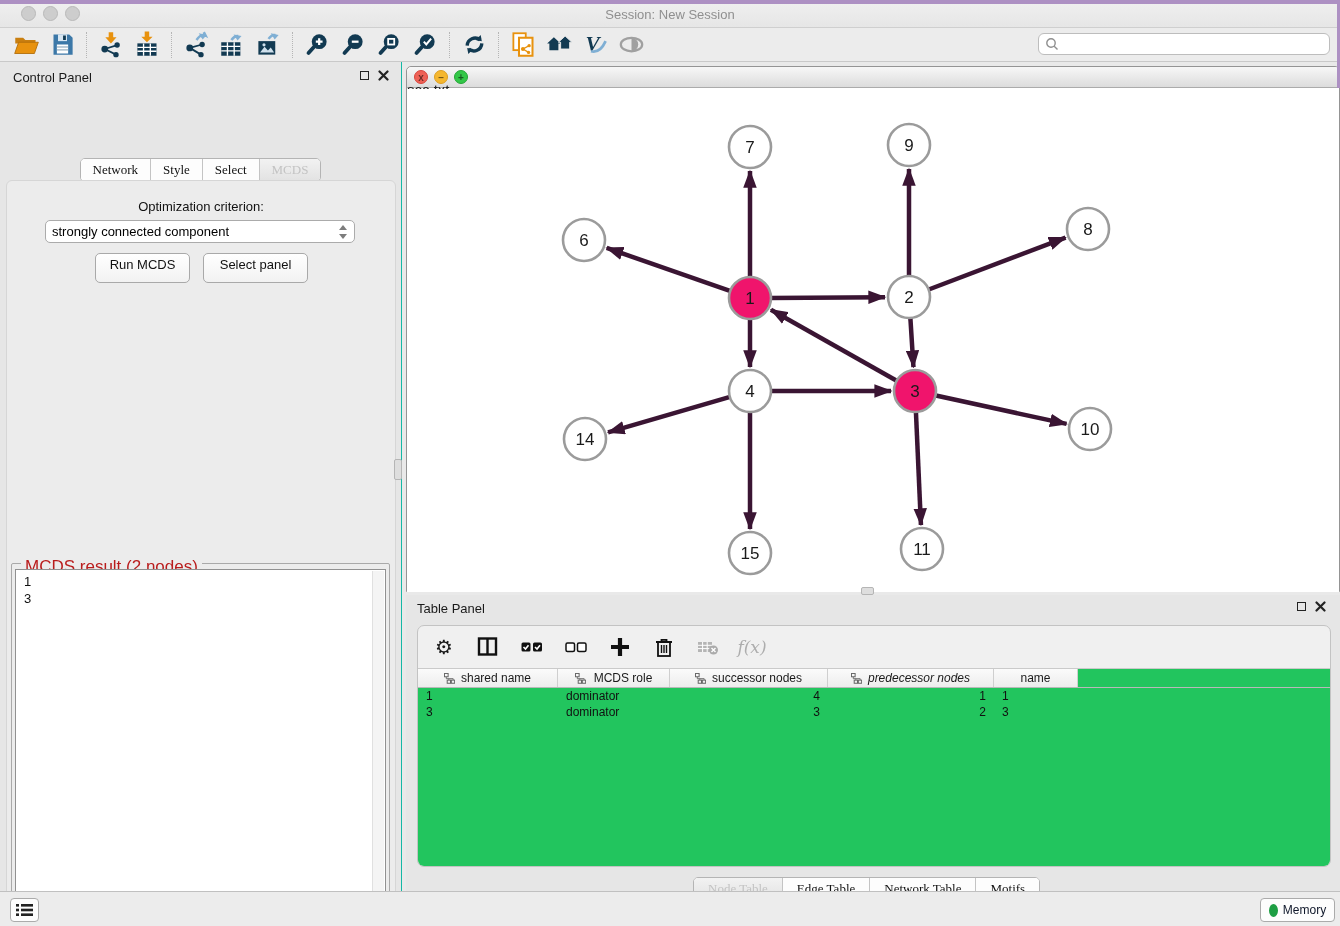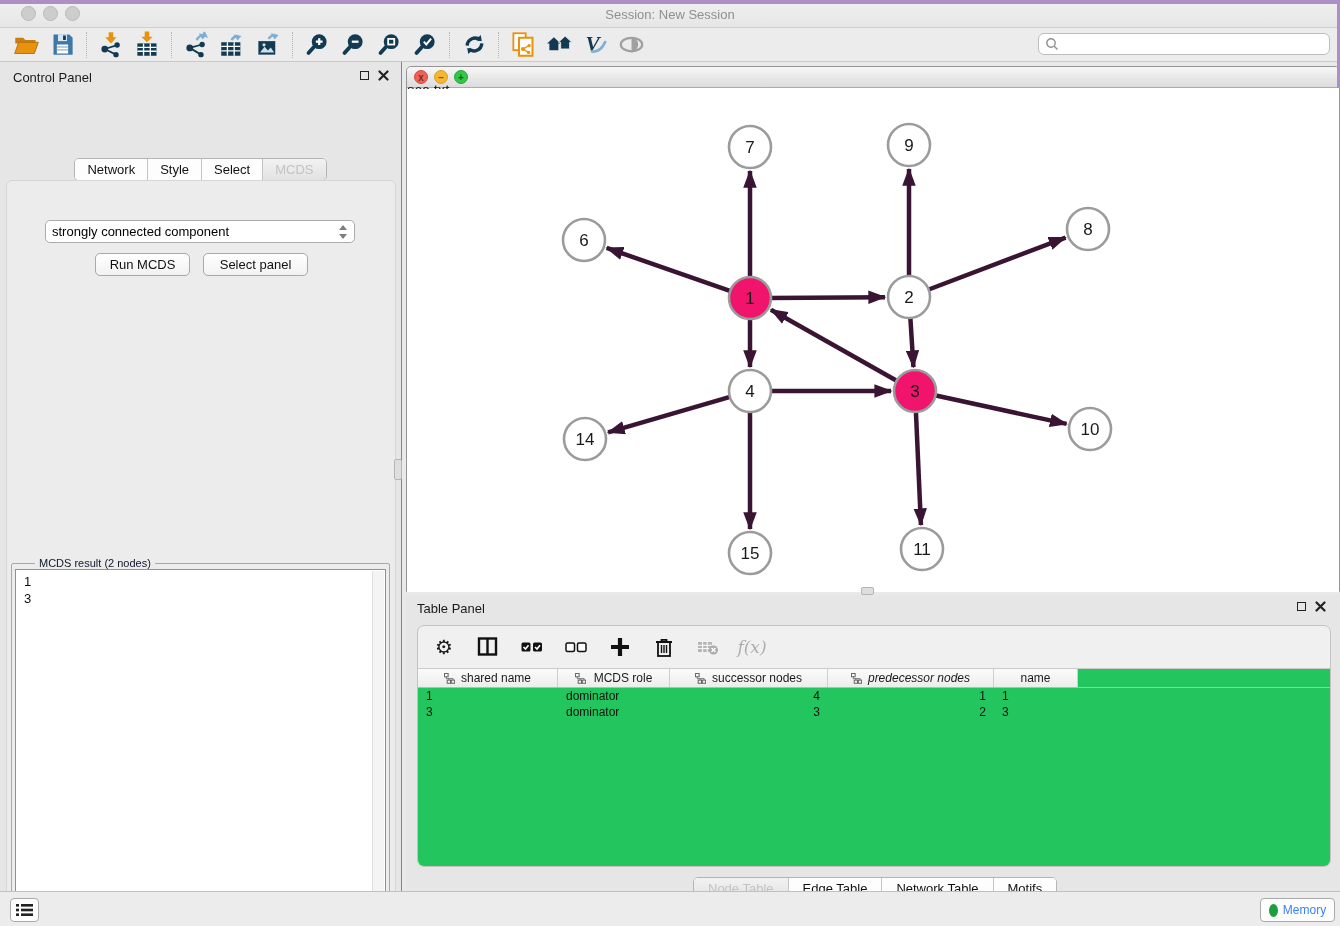--- a/index.html
+++ b/index.html
@@ -27,35 +27,35 @@
   .search-wrap input { border:none; outline:none; flex:1; font-size:12px; background:transparent; font-family:"Liberation Sans",sans-serif;}
 
   
   .control-panel { position:absolute; left:0; top:62px; width:402px; height:829px; background:#e6e6e6;
                    border-right:1px solid #14b8a6; }
   .panel-header { position:relative; height:28px; }
   .panel-title { position:absolute; left:13px; top:8px; font-size:13px; color:#1a1a1a; }
   .panel-icons { position:absolute; right:12px; top:8px; display:flex; gap:9px; align-items:center; }
   .float-icon { width:9px; height:9px; border:1.6px solid #222; display:inline-block; }
   .cp-tabs { position:absolute; left:0; right:0; top:96px; display:flex; justify-content:center; }
-  .seg-group { display:flex; border:1px solid #b4b4b4; border-radius:5px; overflow:hidden; background:#fff; }
+  .seg-group { display:flex; border:1px solid #b4b4b4; border-radius:5px; overflow:hidden; background:#fff;font-family:Liberation Serif, serif; }
   .seg { padding:3px 12px; font-size:13px; color:#111; border-right:1px solid #c4c4c4; background:#fdfdfd; cursor:default;}
   .seg:last-child { border-right:none; }
   .seg.selected { background:linear-gradient(#f2f2f2,#e2e2e2); color:#c3c3c3; }
   .cp-content { position:absolute; left:6px; top:118px; width:390px; height:760px; background:#ececec;
                 border:1px solid #d6d6d6; border-radius:6px; }
   .opt-label { position:absolute; left:0; right:0; top:18px; text-align:center; font-size:13px; color:#111; }
   .combo { position:absolute; left:38px; top:39px; width:310px; height:23px; background:#fff; border:1px solid #ababab;
            border-radius:5px; display:flex; align-items:center; padding:0 6px; font-size:13px; }
   .combo .val { flex:1; }
-  .btn { position:absolute; height:23px; background:linear-gradient(#ffffff,#f2f2f2); border:1px solid #a9a9a9;
+  .btn { position:absolute; height:30px; background:linear-gradient(#ffffff,#f2f2f2); border:1px solid #a9a9a9;
          border-radius:5px; font-size:13px; text-align:center; line-height:21px; color:#111; cursor:default;}
   .groupbox { position:absolute; left:4px; top:376px; width:379px; height:381px; }
   .groupbox .gb-border { position:absolute; inset:6px 0 0 0; border:1px solid #a9a9a9; border-radius:2px; }
-  .gb-label { position:absolute; left:24px; top:0; background:#ececec; padding:0 4px; font-size:11px; color:#0f172a; }
+  .gb-label { position:absolute; left:10px; top:0; background:#ececec; padding:0 4px; font-size:17px; color:#b91c1c; }
   .gb-text { position:absolute; left:4px; top:12px; width:371px; height:363px; background:#fff; border:1px solid #919191; }
   .gb-scroll { position:absolute; right:1px; top:1px; bottom:1px; width:12px; background:#f4f4f4; border-left:1px solid #e0e0e0;}
   .gb-lines { padding:3px 0 0 8px; font-size:13px; color:#111; line-height:17px; }
 
   .v-handle { position:absolute; left:394px; top:459px; width:8px; height:21px; background:#dedede;
               border:1px solid #b5b5b5; border-radius:2px; z-index:5;}
   .h-handle { position:absolute; left:861px; top:587px; width:13px; height:8px; background:#dedede;
               border:1px solid #b5b5b5; border-radius:2px; z-index:5;}
 
   
@@ -88,21 +88,21 @@
   .td { padding:1px 8px 0 8px; white-space:nowrap; overflow:hidden; }
   .tp-tabs { position:absolute; left:287px; top:282px; }
   .tp-tabs .seg { padding:3px 14px; }
 
   
   .statusbar { position:absolute; left:0; top:891px; width:1340px; height:35px; background:#ececec;
                border-top:1px solid #c0c0c0; }
   .sb-btn { position:absolute; top:6px; height:24px; background:#fdfdfd; border:1px solid #ababab; border-radius:4px;
             display:flex; align-items:center; justify-content:center; cursor:default;}
   .list-btn { left:10px; width:29px; }
-  .mem-btn { right:5px; width:75px; gap:5px; font-size:12px; color:#3b82f6; }
+  .mem-btn { right:5px; width:75px; gap:5px; font-size:12px; color:#0f172a; }
   .mem-dot { width:9px; height:13px; border-radius:50%; background:#1d9e43; }
   .gear-char { font-family:"DejaVu Sans",sans-serif; font-size:20px; color:#1a1a1a; line-height:1; }
   .fx-text { font-family:"DejaVu Serif",serif; font-style:italic; font-size:17px; color:#adadad; }
   .disabled-icon { opacity:.95; }
 </style>
 </head>
 <body>
 
 <div class="app">
   <div class="purple-top"></div>
@@ -268,20 +268,21 @@
     </div>
     <div class="cp-tabs">
       <div class="seg-group" id="cp-tab-group">
           <span class="seg">Network</span>
           <span class="seg">Style</span>
           <span class="seg">Select</span>
           <span class="seg selected">MCDS</span>
         </div>
     </div>
     <div class="cp-content">
+      <div class="opt-label">Optimization criterion:</div>
       <div class="combo">
         <span class="val">strongly connected component</span>
         <svg width="10" height="16" viewBox="0 0 10 16">
           <path d="M5 1 L9 6 H1 Z" fill="#7d7d7d"></path>
           <path d="M5 15 L1 10 H9 Z" fill="#7d7d7d"></path>
         </svg>
       </div>
       <div class="btn" style="left:88px; top:72px; width:95px;">Run MCDS</div>
       <div class="btn" style="left:196px; top:72px; width:105px;">Select panel</div>
 

